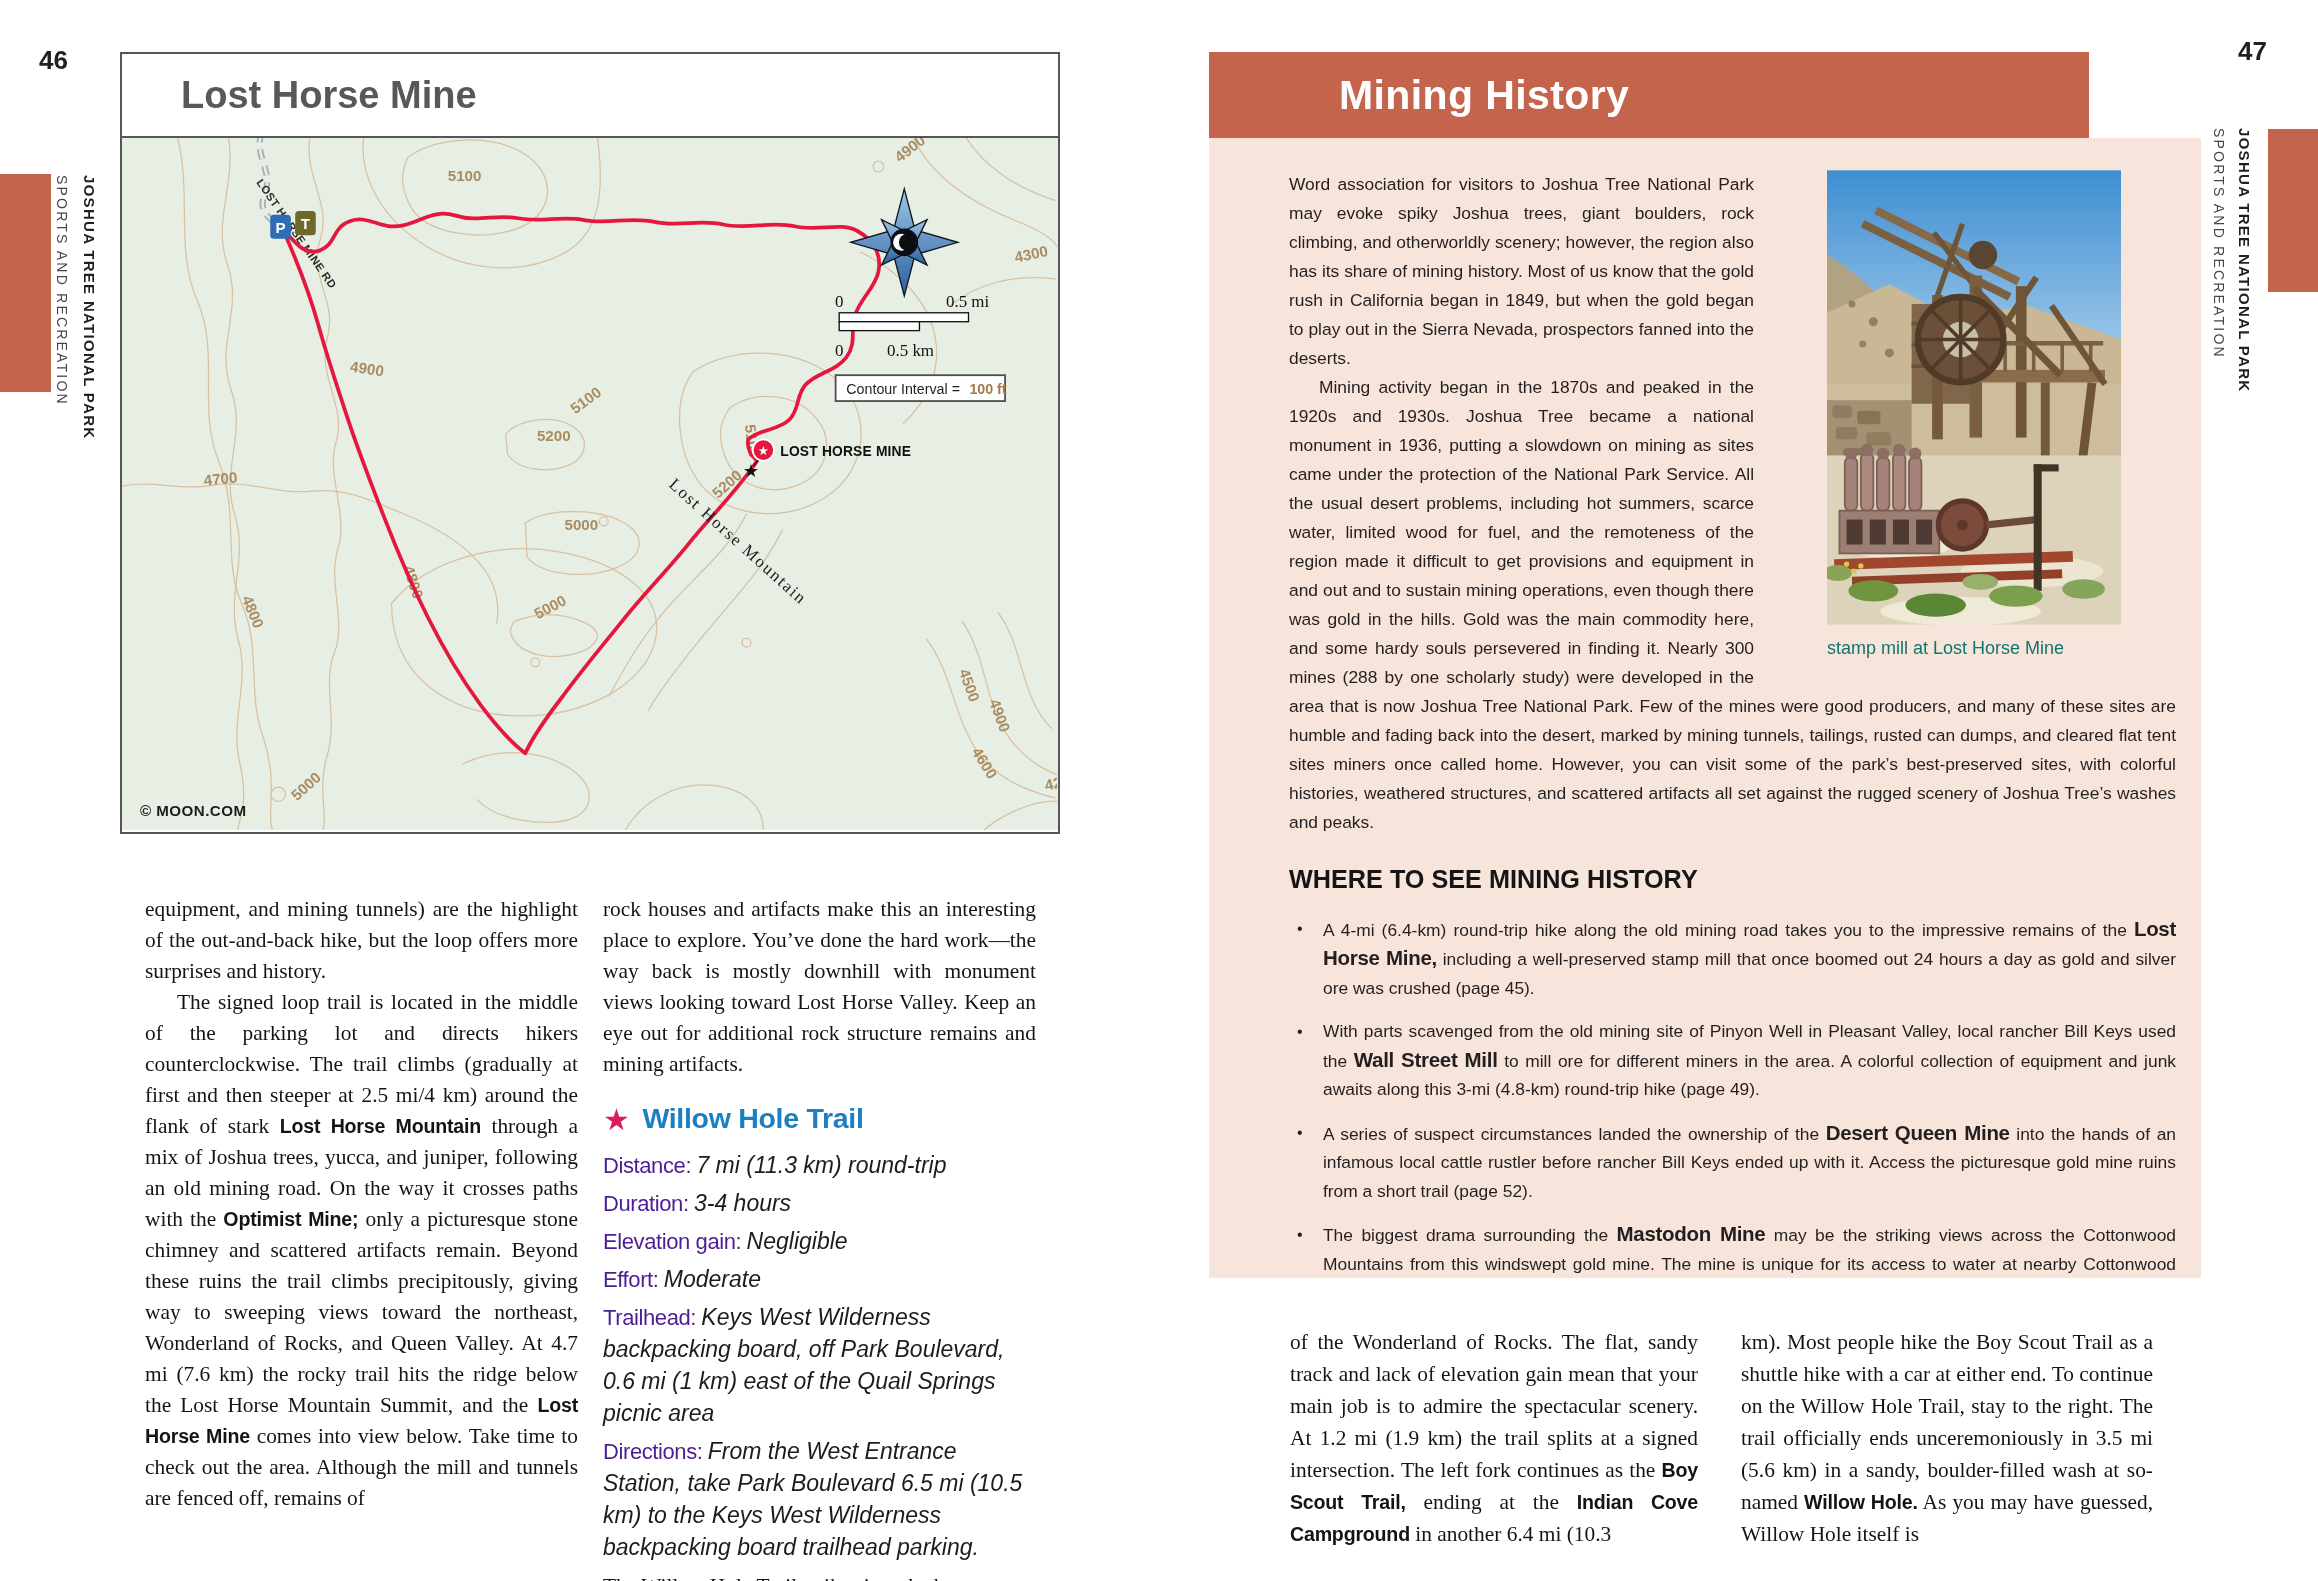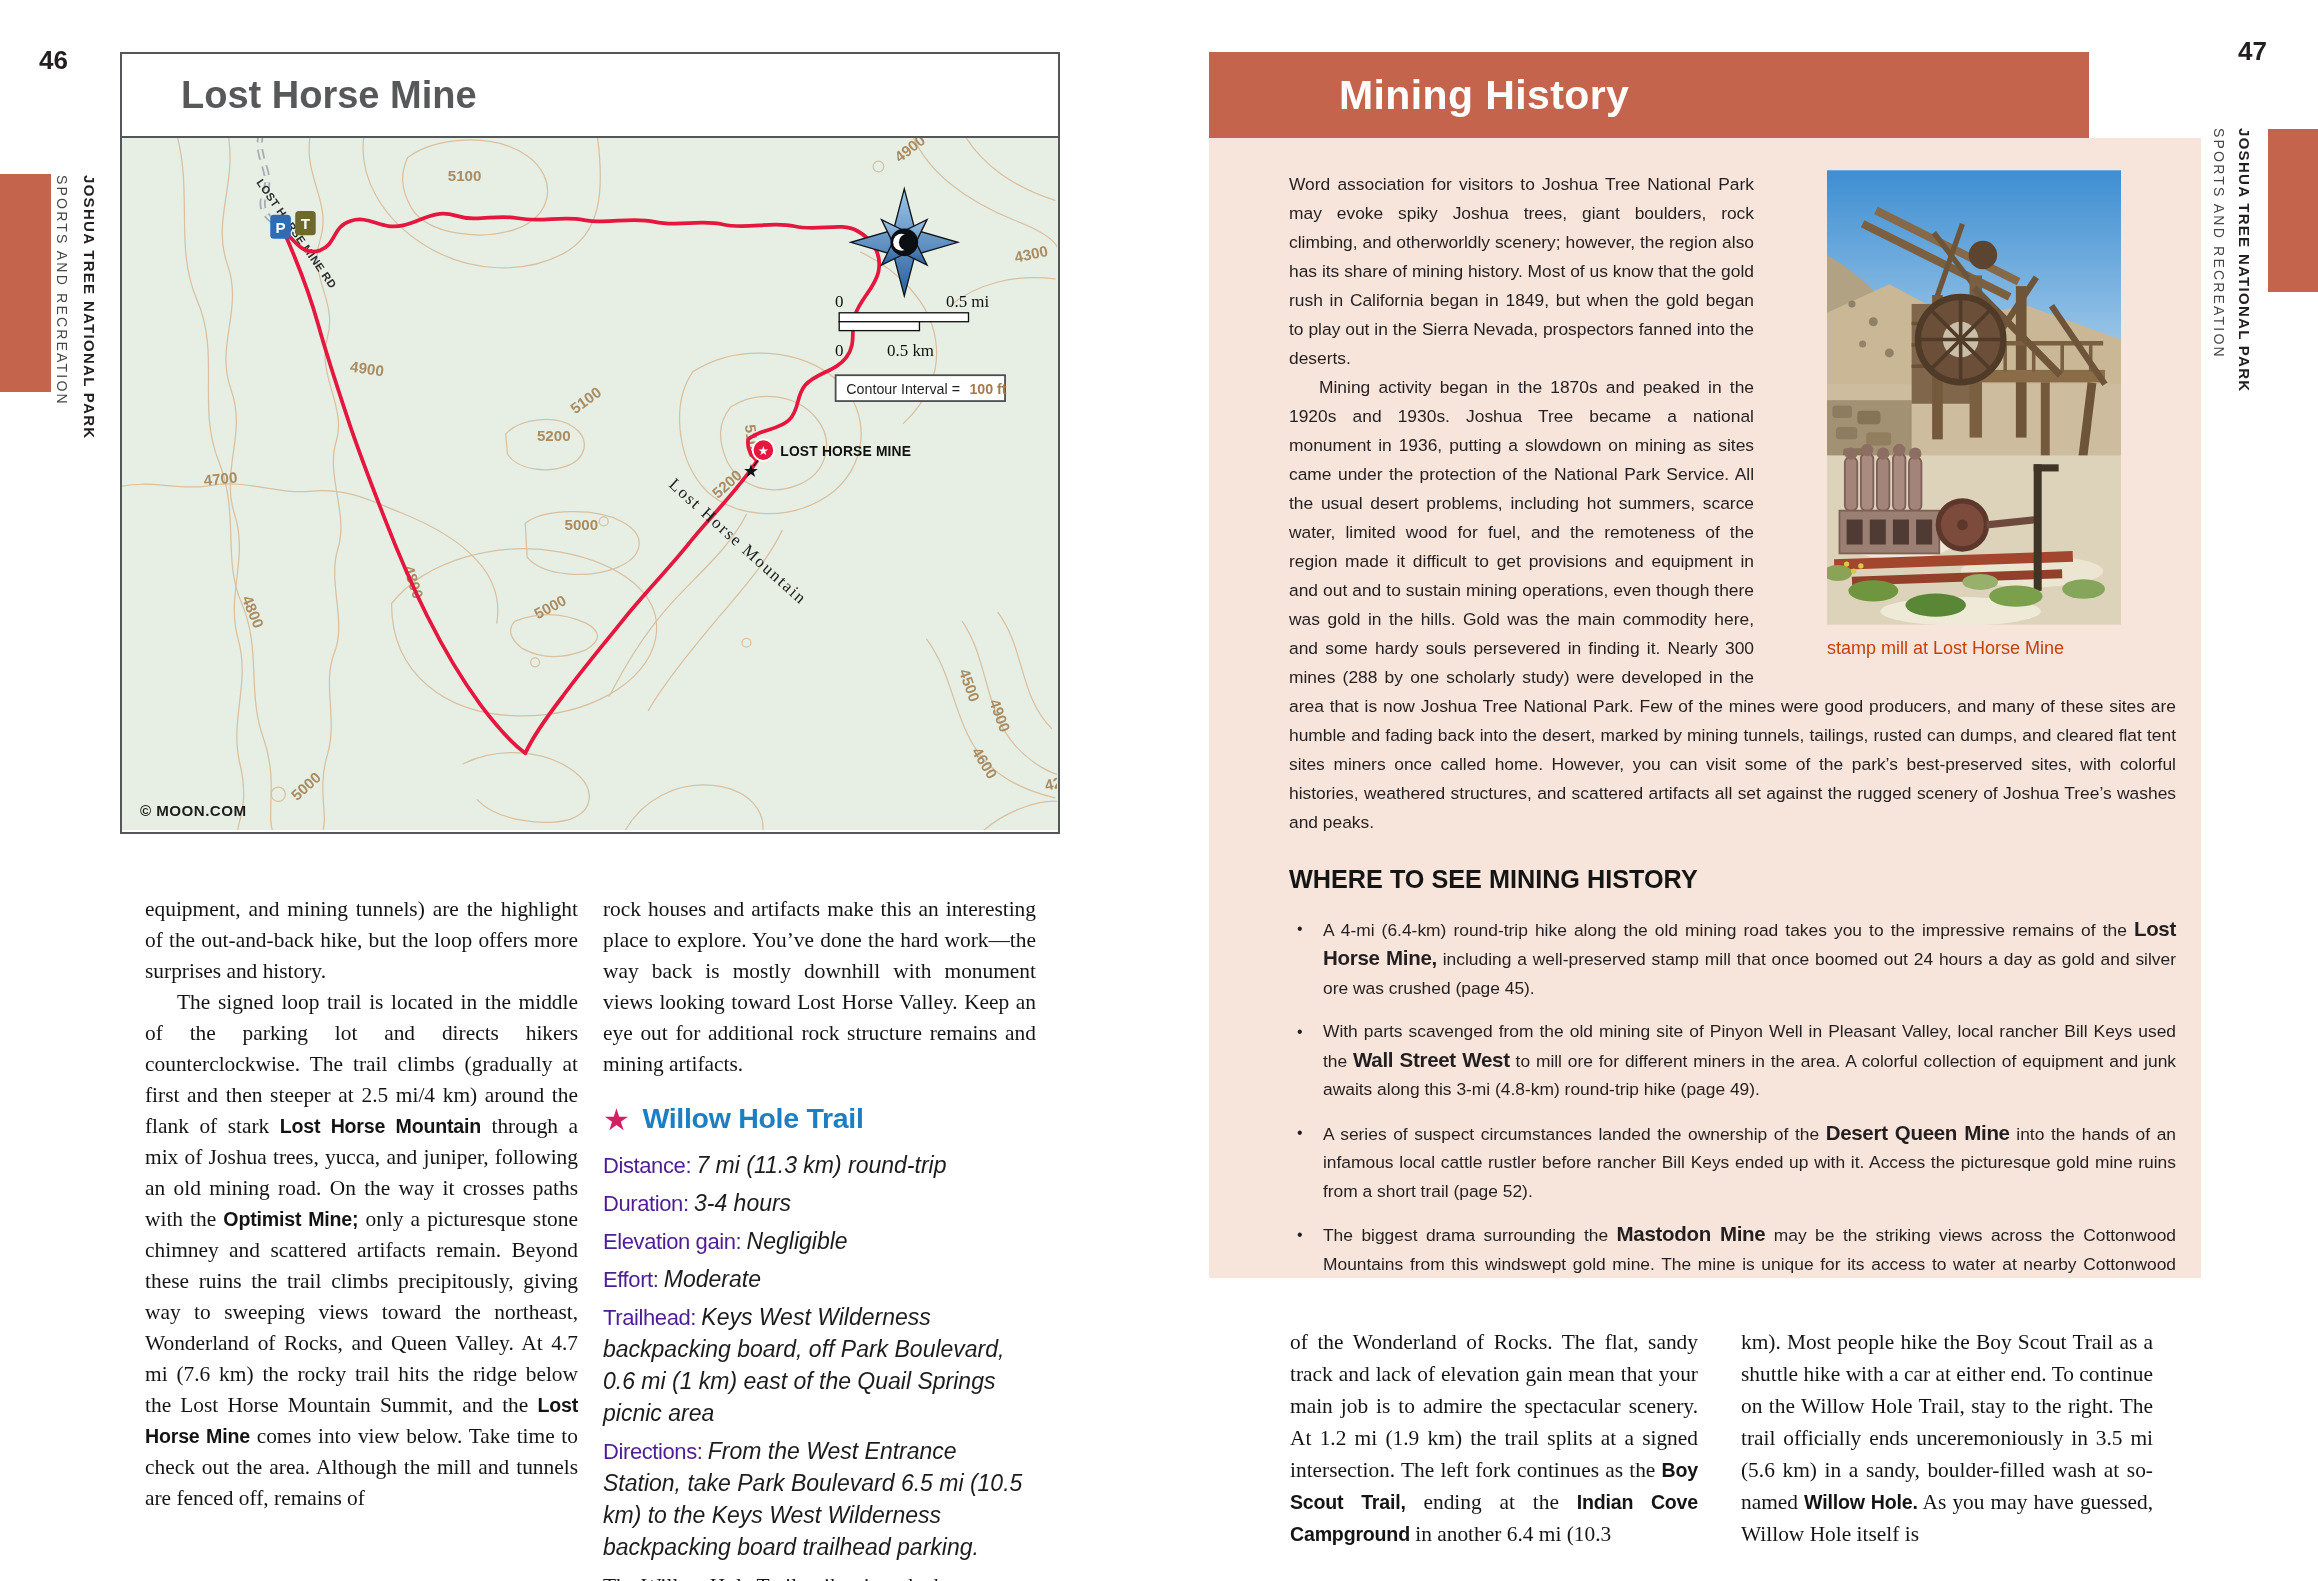--- a/index.html
+++ b/index.html
@@ -51,21 +51,21 @@
   
   .banner{left:1209px;top:52px;width:880px;height:87px;background:var(--terracotta,#c5644c)}
   .banner h1{margin:0;color:#fff;font-size:41px;font-weight:bold;letter-spacing:0.4px;
              line-height:87px;padding-left:130px;font-family:"Liberation Sans",sans-serif}
   .panel{left:1209px;top:138px;width:992px;height:1140px;background:var(--panel-pink,#f7e4da);
          box-sizing:border-box;padding:32px 25px 0 80px;overflow:hidden}
   .panel .sans{font-size:17.4px;line-height:29px;text-align:justify;color:#231f20}
   .panel .sans p{margin:0}
   .rindent{text-indent:30px}
   .photo-fig{float:right;width:294px;margin:0 55px 10.7px 73px}
-  .photo-caption{font-size:18px;color:#c2410c;margin-top:9px;text-align:left;line-height:23px}
+  .photo-caption{font-size:18px;color:#0f766e;margin-top:9px;text-align:left;line-height:23px}
   .subhead{font-weight:bold;font-size:26px;margin:27px 0 0 0;color:#151515;
            transform:scaleX(0.97);transform-origin:left;letter-spacing:0}
   .bullets{margin-top:19.6px}
   .bullet{position:relative;padding-left:34px;margin-bottom:15px;font-size:17.4px;
           line-height:28.5px;text-align:justify;color:#231f20}
   .bullet .dot{position:absolute;left:8px;top:0.9px;font-size:16px}
   .bullet .bseg{font-size:20.5px;letter-spacing:-0.3px}
   .bottom-serif{font-family:"Liberation Serif",serif;font-size:21.4px;line-height:32px;
                 text-align:justify;color:#141414}
 </style>
@@ -339,21 +339,21 @@
 
   <div class="sans">
     <p>Word association for visitors to Joshua Tree National Park may evoke spiky Joshua trees, giant boulders, rock climbing, and otherworldly scenery; however, the region also has its share of mining history. Most of us know that the gold rush in California began in 1849, but when the gold began to play out in the Sierra Nevada, prospectors fanned into the deserts.</p>
     <p class="rindent">Mining activity began in the 1870s and peaked in the 1920s and 1930s. Joshua Tree became a national monument in 1936, putting a slowdown on mining as sites came under the protection of the National Park Service. All the usual desert problems, including hot summers, scarce water, limited wood for fuel, and the remoteness of the region made it difficult to get provisions and equipment in and out and to sustain mining operations, even though there was gold in the hills. Gold was the main commodity here, and some hardy souls persevered in finding it. Nearly 300 mines (288 by one scholarly study) were developed in the area that is now Joshua Tree National Park. Few of the mines were good producers, and many of these sites are humble and fading back into the desert, marked by mining tunnels, tailings, rusted can dumps, and cleared flat tent sites miners once called home. However, you can visit some of the park’s best-preserved sites, with colorful histories, weathered structures, and scattered artifacts all set against the rugged scenery of Joshua Tree’s washes and peaks.</p>
   </div>
 
   <h2 class="subhead">WHERE TO SEE MINING HISTORY</h2>
 
   <div class="bullets">
     <div class="bullet"><span class="dot">•</span><span><span>A 4-mi (6.4-km) round-trip hike along the old mining road takes you to the impressive remains of the </span><span class="bseg">Lost Horse Mine,</span><span> including a well-preserved stamp mill that once boomed out 24 hours a day as gold and silver ore was crushed (page 45).</span></span></div>
-    <div class="bullet"><span class="dot">•</span><span><span>With parts scavenged from the old mining site of Pinyon Well in Pleasant Valley, local rancher Bill Keys used the </span><span class="bseg">Wall Street West</span><span> to mill ore for different miners in the area. A colorful collection of equipment and junk awaits along this 3-mi (4.8-km) round-trip hike (page 49).</span></span></div>
+    <div class="bullet"><span class="dot">•</span><span><span>With parts scavenged from the old mining site of Pinyon Well in Pleasant Valley, local rancher Bill Keys used the </span><span class="bseg">Wall Street Mill</span><span> to mill ore for different miners in the area. A colorful collection of equipment and junk awaits along this 3-mi (4.8-km) round-trip hike (page 49).</span></span></div>
     <div class="bullet"><span class="dot">•</span><span><span>A series of suspect circumstances landed the ownership of the </span><span class="bseg">Desert Queen Mine</span><span> into the hands of an infamous local cattle rustler before rancher Bill Keys ended up with it. Access the picturesque gold mine ruins from a short trail (page 52).</span></span></div>
     <div class="bullet"><span class="dot">•</span><span><span>The biggest drama surrounding the </span><span class="bseg">Mastodon Mine</span><span> may be the striking views across the Cottonwood Mountains from this windswept gold mine. The mine is unique for its access to water at nearby Cottonwood Spring, used to feed the mine’s processing at the </span></span></div>
   </div>
 </div>
 
 <div class="abs bottom-serif" style="left:1290px;top:1326px;width:408px">
   <p style="margin:0"><span>of the Wonderland of Rocks. The flat, sandy track and lack of elevation gain mean that your main job is to admire the spectacular scenery. At 1.2 mi (1.9 km) the trail splits at a signed intersection. The left fork continues as the </span><span class="bseg">Boy Scout Trail,</span><span> ending at the </span><span class="bseg">Indian Cove Campground</span><span> in another 6.4 mi (10.3</span></p>
 </div>
 <div class="abs bottom-serif" style="left:1741px;top:1326px;width:412px">
   <p style="margin:0"><span>km). Most people hike the Boy Scout Trail as a shuttle hike with a car at either end. To continue on the Willow Hole Trail, stay to the right. The trail officially ends unceremoniously in 3.5 mi (5.6 km) in a sandy, boulder-filled wash at so-named </span><span class="bseg">Willow Hole.</span><span> As you may have guessed, Willow Hole itself is</span></p>

